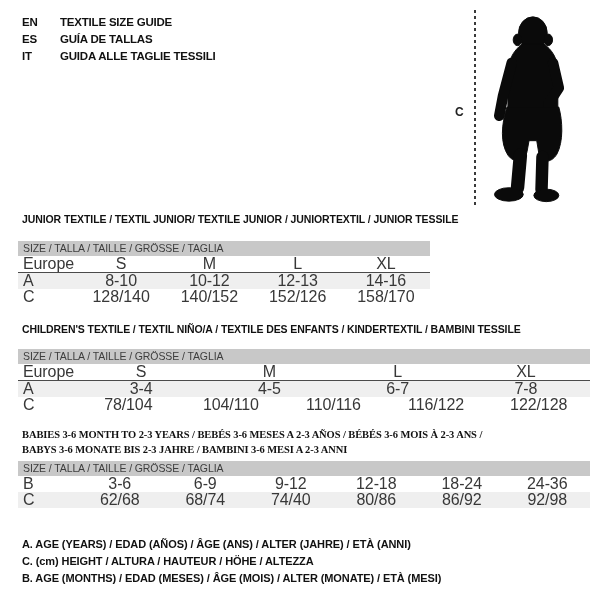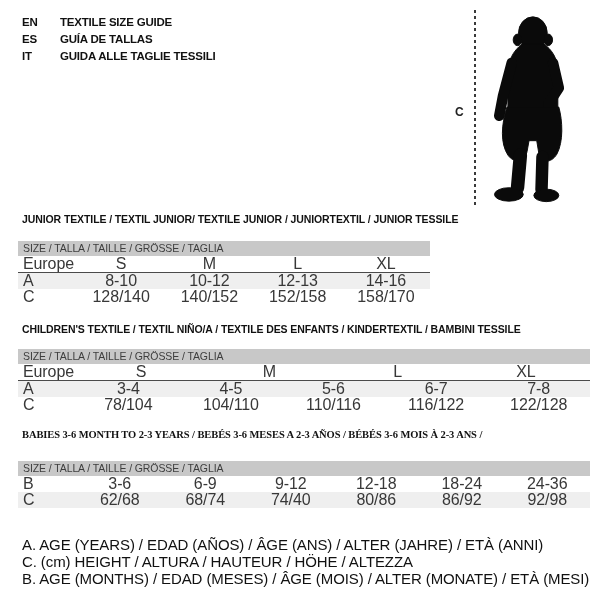--- a/index.html
+++ b/index.html
@@ -31,21 +31,21 @@
   .size-bar{height:15px;line-height:15px;background:var(--bar,#c8c8c8);color:#3d3d3d;
             font-size:10.5px;padding-left:5px;letter-spacing:-.1px;}
   .trow{display:flex;height:16px;line-height:16px;font-size:16px;color:#383838;letter-spacing:-.1px;align-items:center;}
   .trow.shaded{background:var(--alt,#efefef);}
   .trow.divider{border-bottom:1px solid var(--div,#4a4a4a);}
   .tlabel{width:54px;padding-left:5px;}
   .tcell{flex:1;text-align:center;}
 
   
   .footnotes{position:absolute;left:22px;top:536px;}
-  .footnote{height:17px;line-height:17px;font-weight:normal;font-size:15px;color:#111;
+  .footnote{height:17px;line-height:17px;font-weight:bold;font-size:11px;color:#111;
             letter-spacing:-.1px;white-space:nowrap;}
 </style>
 </head>
 <body>
 
 <div class="page">
 
   <div class="lang-block">
       <div class="lang-row">
         <span class="lang-code">EN</span>
@@ -80,20 +80,21 @@
   </svg>
 
   <div class="tbl-title" id="title-0">
       <div>JUNIOR TEXTILE / TEXTIL JUNIOR/ TEXTILE JUNIOR / JUNIORTEXTIL / JUNIOR TESSILE</div>
     </div>
   <div class="tbl-title" id="title-1">
       <div>CHILDREN'S TEXTILE / TEXTIL NIÑO/A / TEXTILE DES ENFANTS / KINDERTEXTIL / BAMBINI TESSILE</div>
     </div>
   <div class="tbl-title" id="title-2">
       <div>BABIES 3-6 MONTH TO 2-3 YEARS / BEBÉS 3-6 MESES A 2-3 AÑOS / BÉBÉS 3-6 MOIS À 2-3 ANS /</div>
+      <div>BABYS 3-6 MONATE BIS 2-3 JAHRE / BAMBINI 3-6 MESI A 2-3 ANNI</div>
     </div>
 
   <div class="size-table" id="table-0">
       <div class="size-bar">SIZE / TALLA / TAILLE / GRÖSSE / TAGLIA</div>
       <div class="trow divider">
         <span class="tlabel">Europe</span>
         <span class="tcell">S</span>
         <span class="tcell">M</span>
         <span class="tcell">L</span>
         <span class="tcell">XL</span>
@@ -102,38 +103,37 @@
         <span class="tlabel">A</span>
         <span class="tcell">8-10</span>
         <span class="tcell">10-12</span>
         <span class="tcell">12-13</span>
         <span class="tcell">14-16</span>
       </div>
       <div class="trow">
         <span class="tlabel">C</span>
         <span class="tcell">128/140</span>
         <span class="tcell">140/152</span>
-        <span class="tcell">152/158</span>
+        <span class="tcell">152/126</span>
         <span class="tcell">158/170</span>
       </div>
     </div>
   <div class="size-table" id="table-1">
       <div class="size-bar">SIZE / TALLA / TAILLE / GRÖSSE / TAGLIA</div>
       <div class="trow divider">
         <span class="tlabel">Europe</span>
         <span class="tcell">S</span>
         <span class="tcell">M</span>
         <span class="tcell">L</span>
         <span class="tcell">XL</span>
       </div>
       <div class="trow shaded">
         <span class="tlabel">A</span>
         <span class="tcell">3-4</span>
         <span class="tcell">4-5</span>
-        <span class="tcell">5-6</span>
         <span class="tcell">6-7</span>
         <span class="tcell">7-8</span>
       </div>
       <div class="trow">
         <span class="tlabel">C</span>
         <span class="tcell">78/104</span>
         <span class="tcell">104/110</span>
         <span class="tcell">110/116</span>
         <span class="tcell">116/122</span>
         <span class="tcell">122/128</span>

